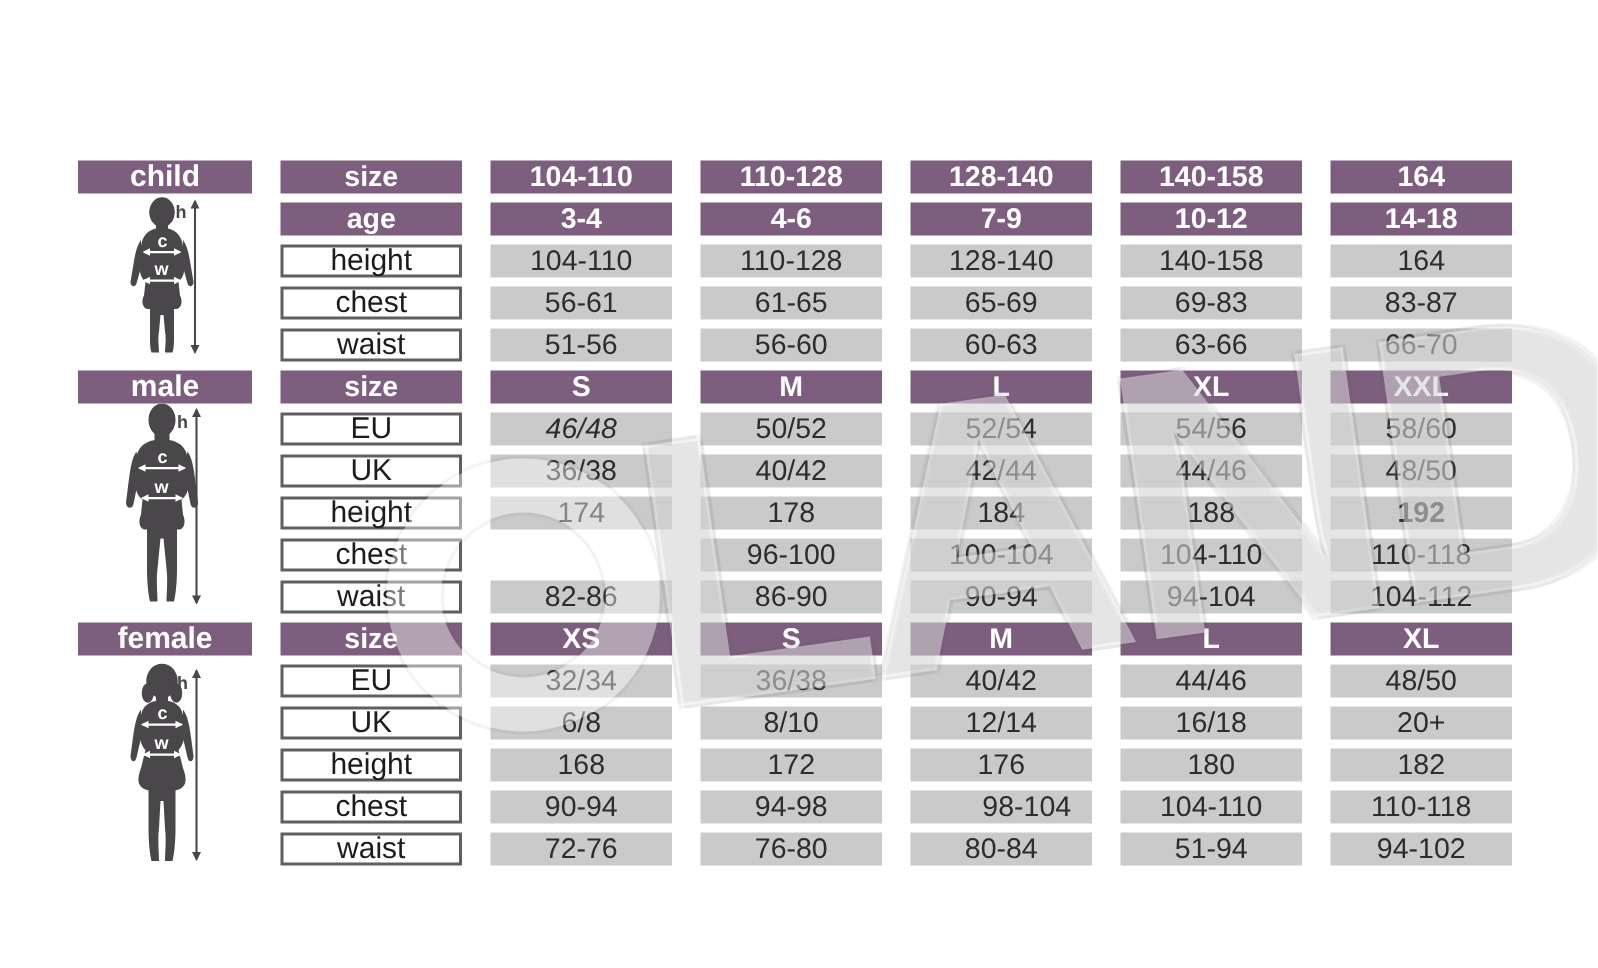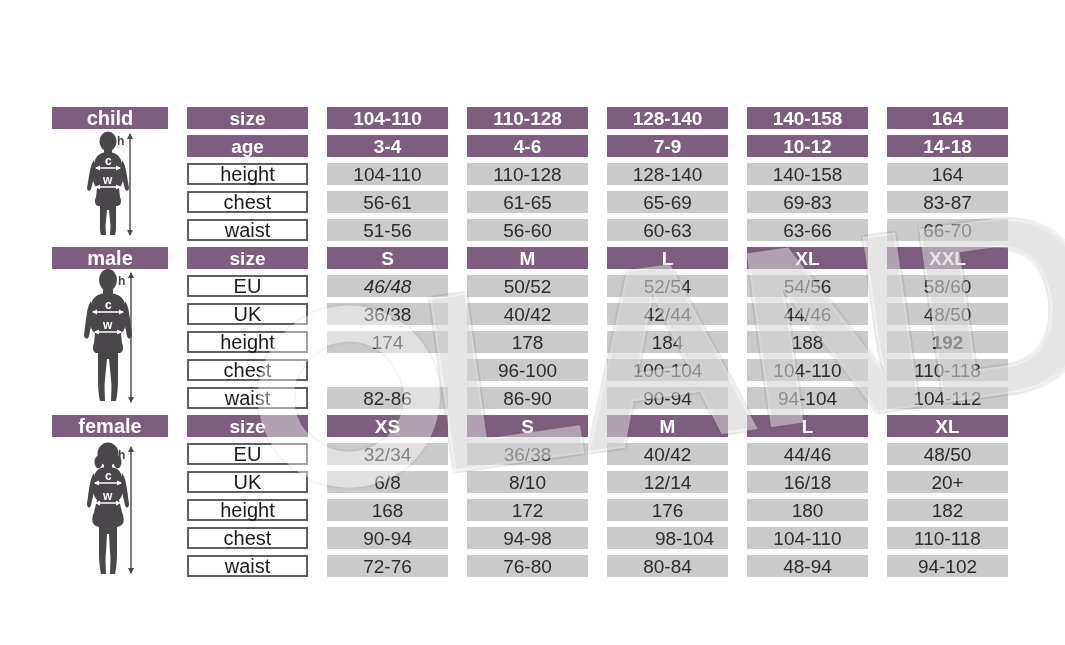--- a/index.html
+++ b/index.html
@@ -157,21 +157,21 @@
       <div class="cell lbl" style="grid-area: 16 / 2;">chest</div>
       <div class="cell g" style="grid-area: 16 / 3;">90-94</div>
       <div class="cell g" style="grid-area: 16 / 4;">94-98</div>
       <div class="cell g" style="grid-area: 16 / 5; padding-left: 34px;">98-104</div>
       <div class="cell g" style="grid-area: 16 / 6;">104-110</div>
       <div class="cell g" style="grid-area: 16 / 7;">110-118</div>
       <div class="cell lbl" style="grid-area: 17 / 2;">waist</div>
       <div class="cell g" style="grid-area: 17 / 3;">72-76</div>
       <div class="cell g" style="grid-area: 17 / 4;">76-80</div>
       <div class="cell g" style="grid-area: 17 / 5;">80-84</div>
-      <div class="cell g" style="grid-area: 17 / 6;">48-94</div>
+      <div class="cell g" style="grid-area: 17 / 6;">51-94</div>
       <div class="cell g" style="grid-area: 17 / 7;">94-102</div>
     </div>
 
   <div class="figure fig-child">
     <svg viewBox="0 0 116 108" xmlns="http://www.w3.org/2000/svg">
       <g fill="#4a474b">
         <ellipse cx="56" cy="10.5" rx="8.5" ry="10"></ellipse>
         <rect x="52" y="18" width="8" height="5"></rect>
         <path d="M56,21 C47,21 43,26 42,33 L41,47 C41,52 43,55 45,57 L44,66 C42,70 43,74 46,75 L48,75 48,92 C48,98 48,101 49,104 L54,104 C54,100 53,95 54,90 L55,79 57,79 58,90 C59,95 58,100 58,104 L63,104 C64,101 64,98 64,92 L64,75 66,75 C69,74 70,70 68,66 L67,57 C69,55 71,52 71,47 L70,33 C69,26 65,21 56,21 Z"></path>
         <path d="M42,29 C39,33 38,39 37,45 L35,57 C35,60 38,61 39,58 L42,47 42,34 Z"></path>

